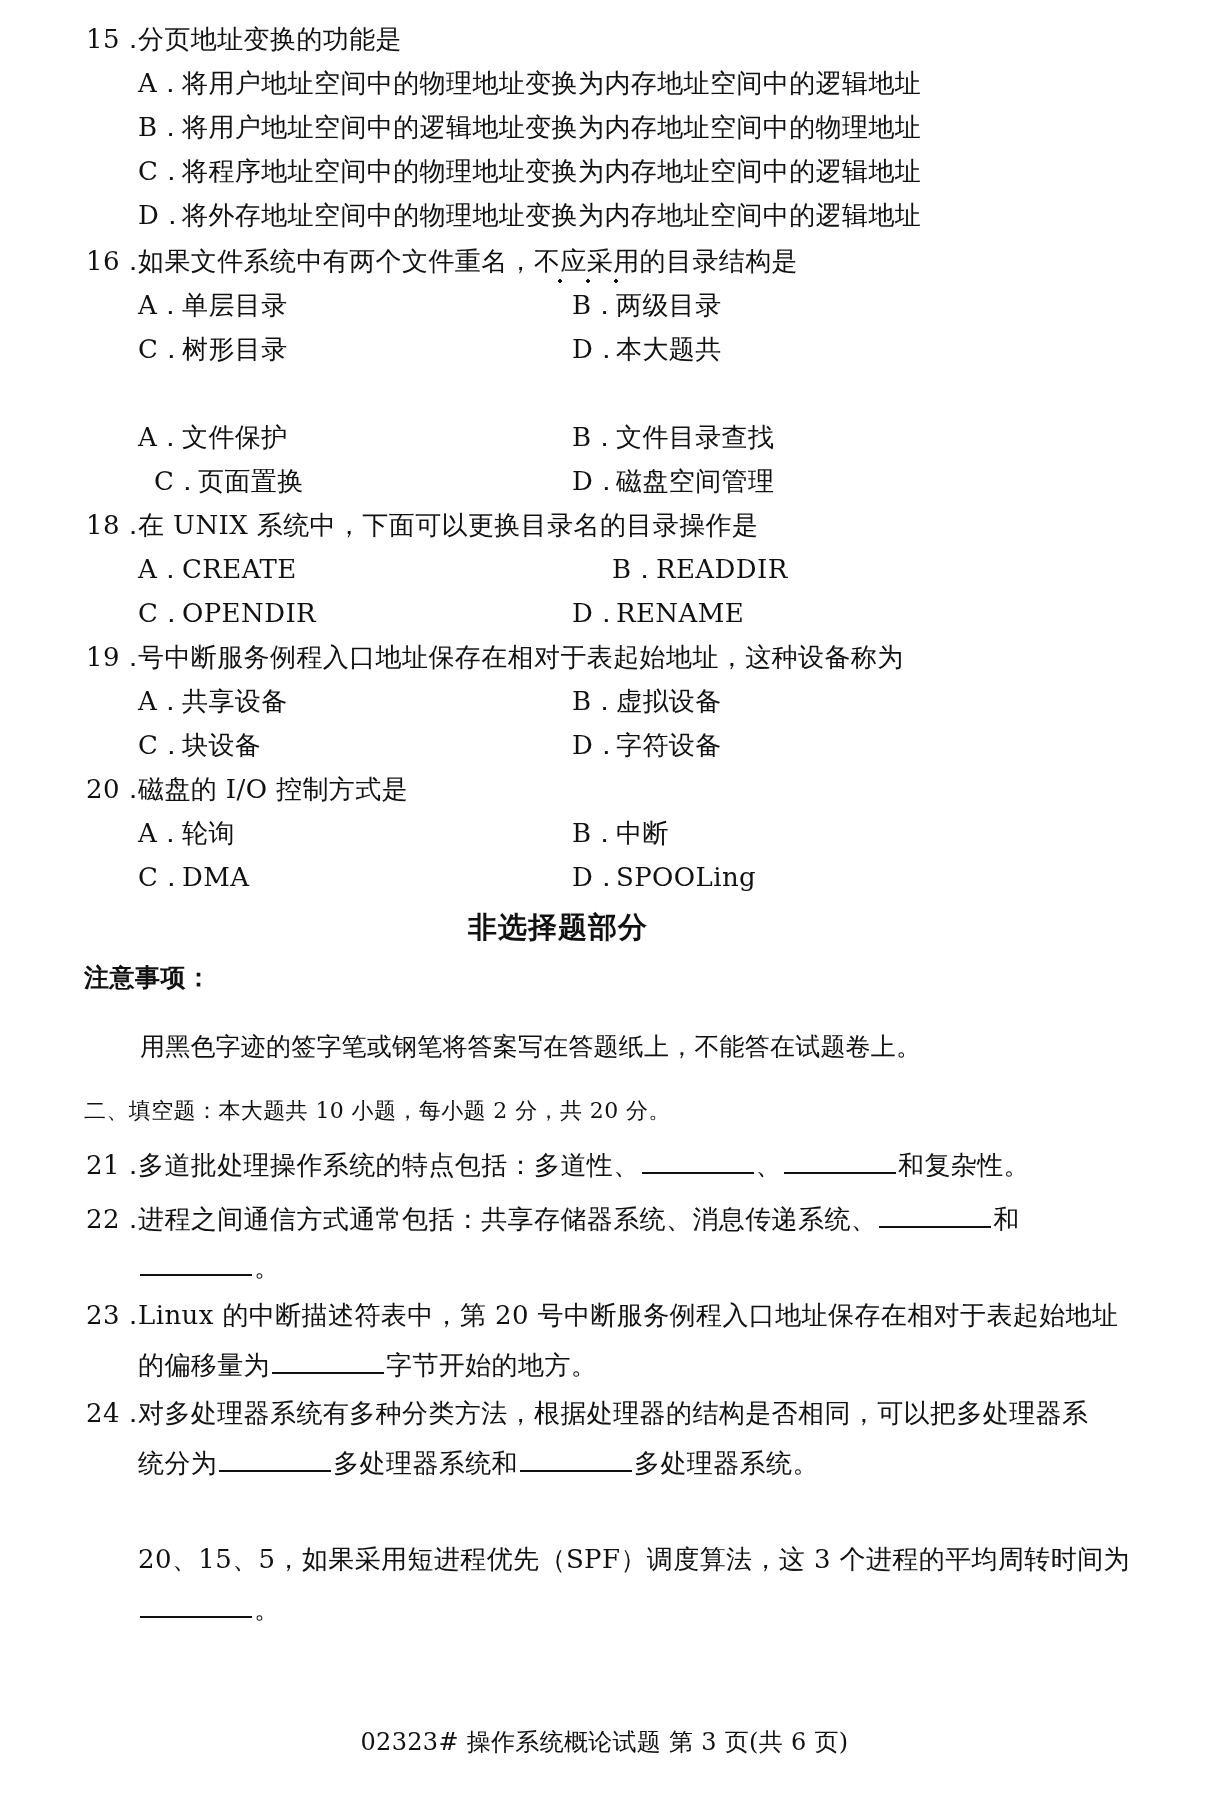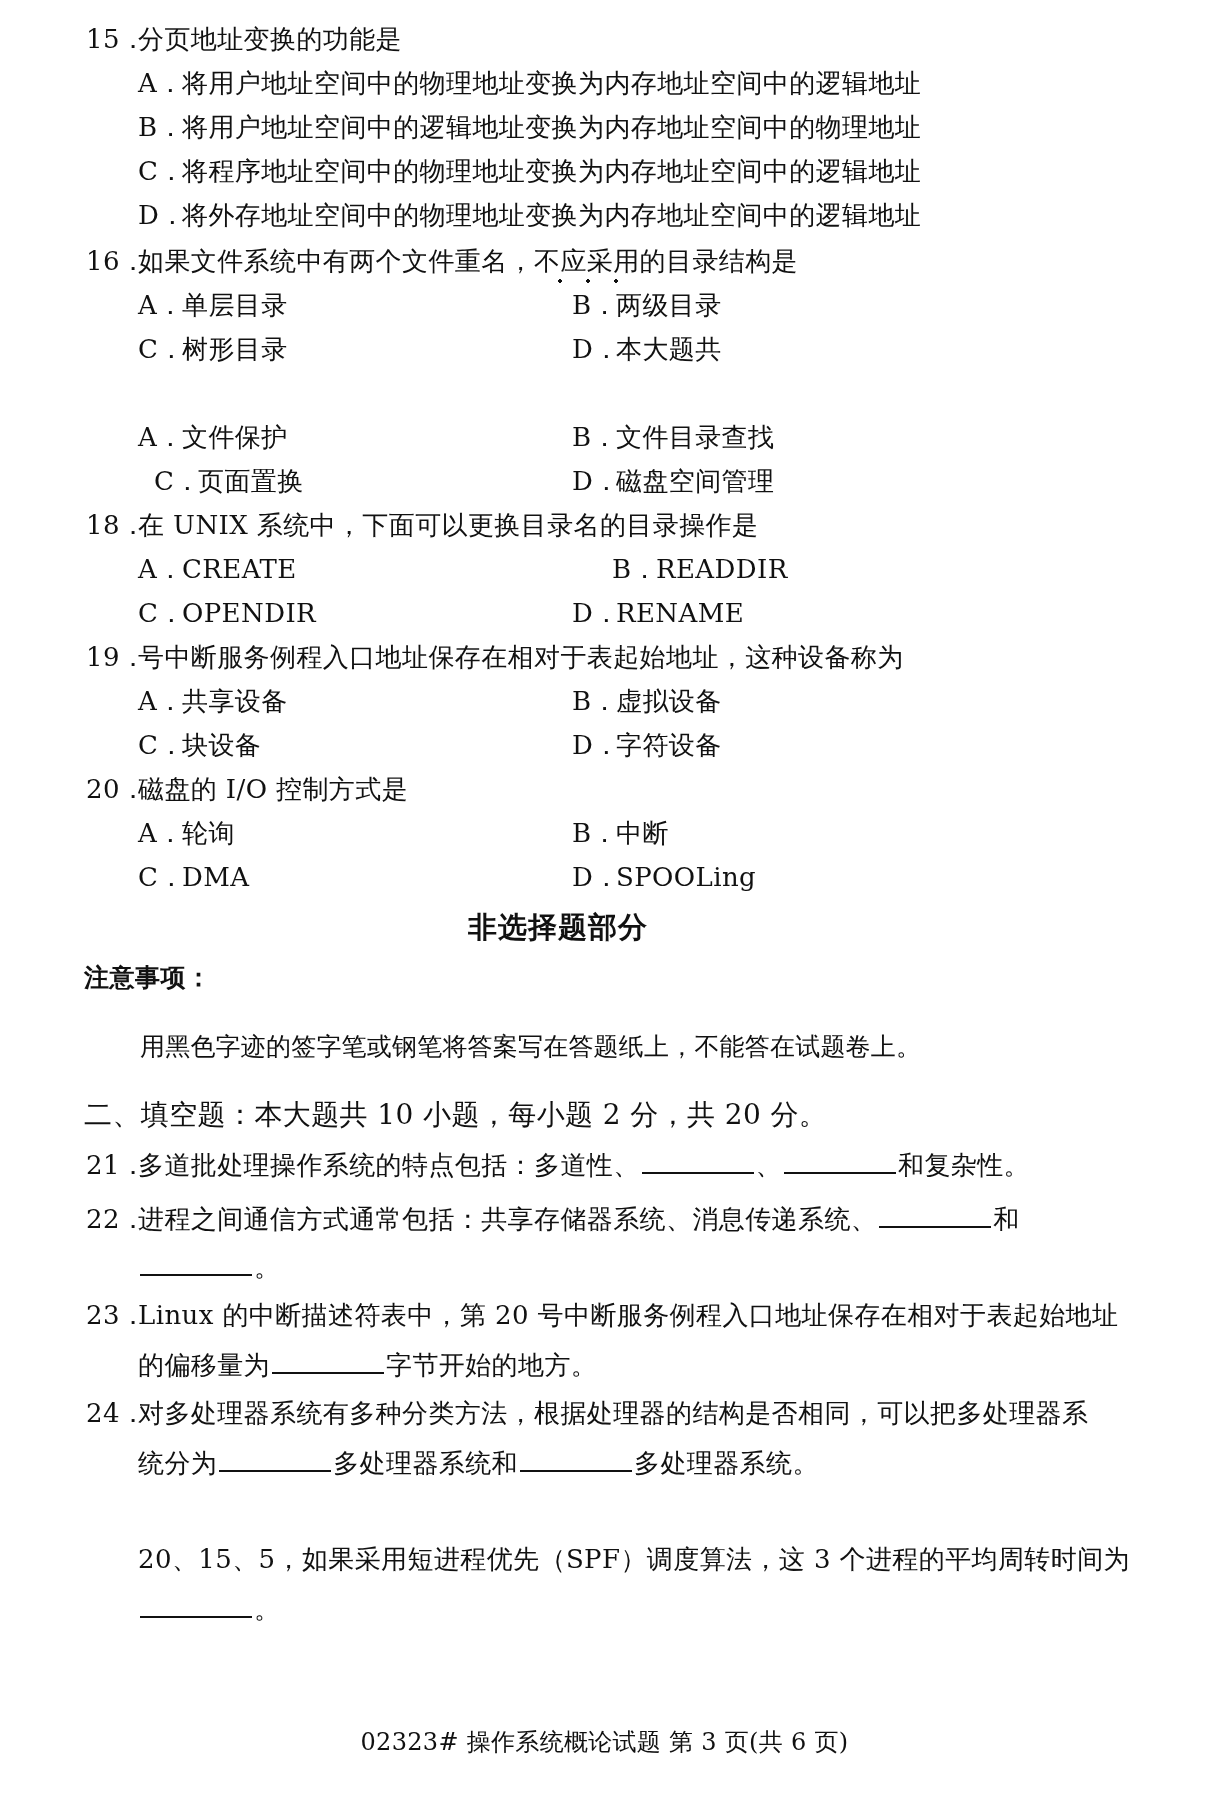--- a/index.html
+++ b/index.html
@@ -84,21 +84,21 @@
   }
   .notice-body {
     position: absolute;
     font-size: 25px;
     letter-spacing: 0.2px;
     white-space: nowrap;
   }
 
   .part-head {
     position: absolute;
-    font-size: 28px;
+    font-size: 22px;
     letter-spacing: 0.4px;
     white-space: nowrap;
   }
 
   
   .blank {
     display: inline-block;
     border-bottom: 2px solid #111;
     vertical-align: baseline;
     height: 22px;

